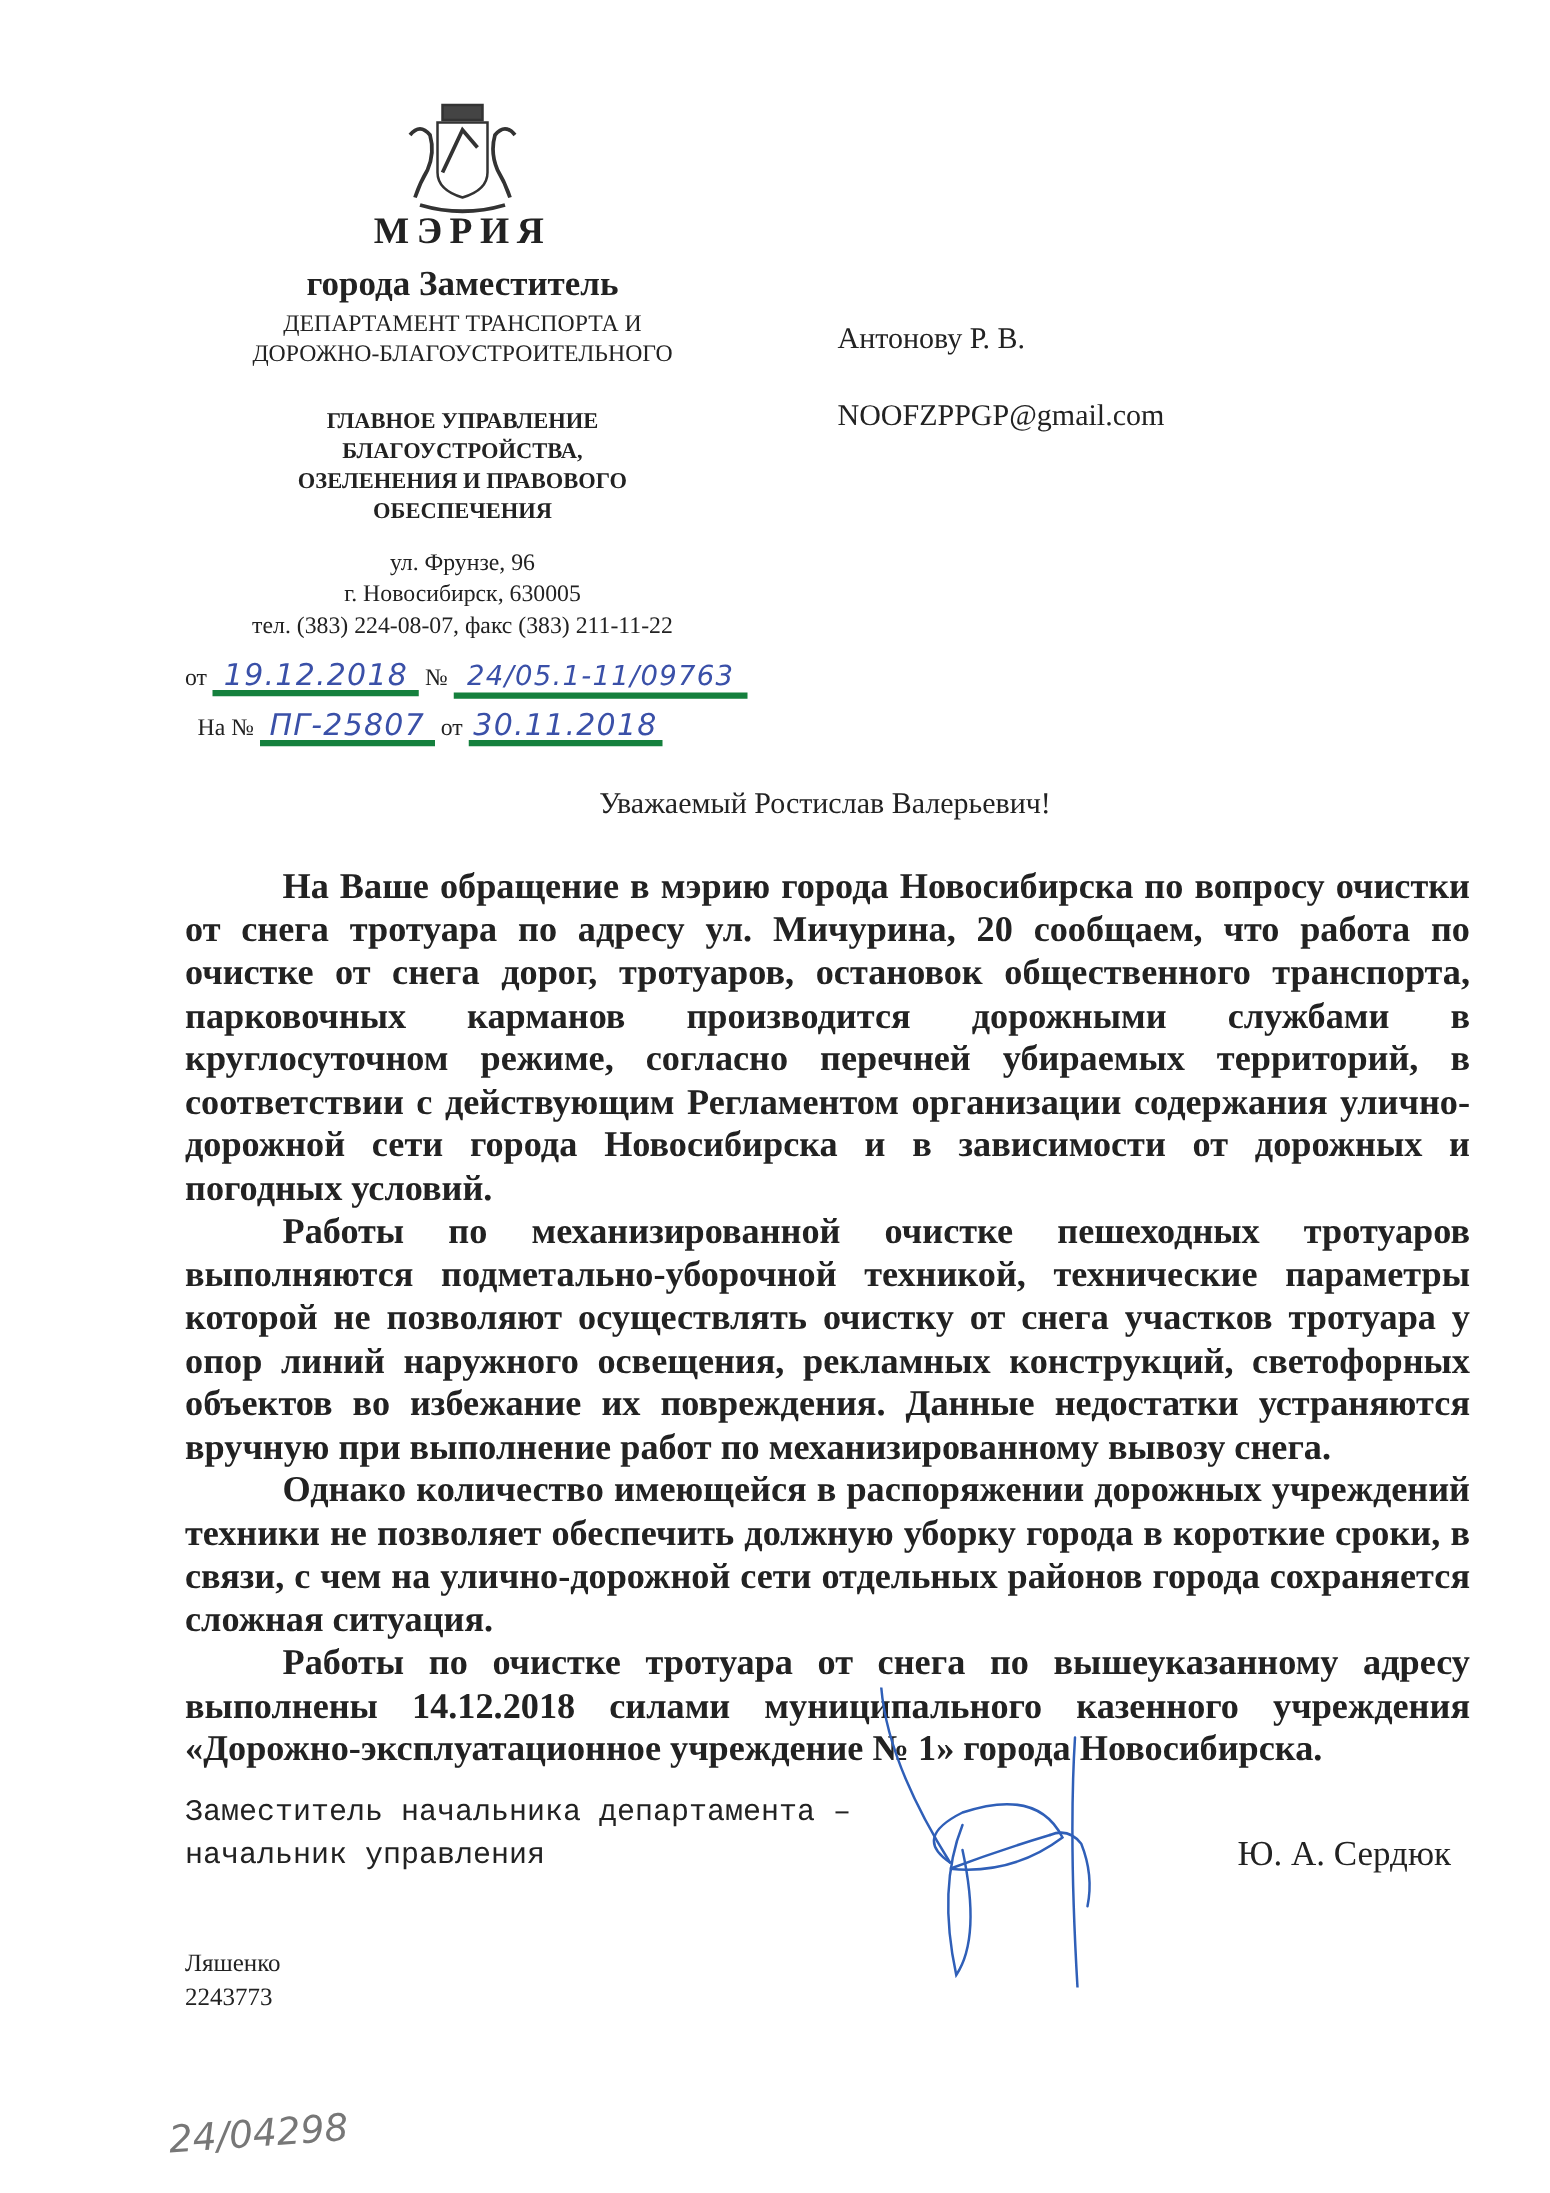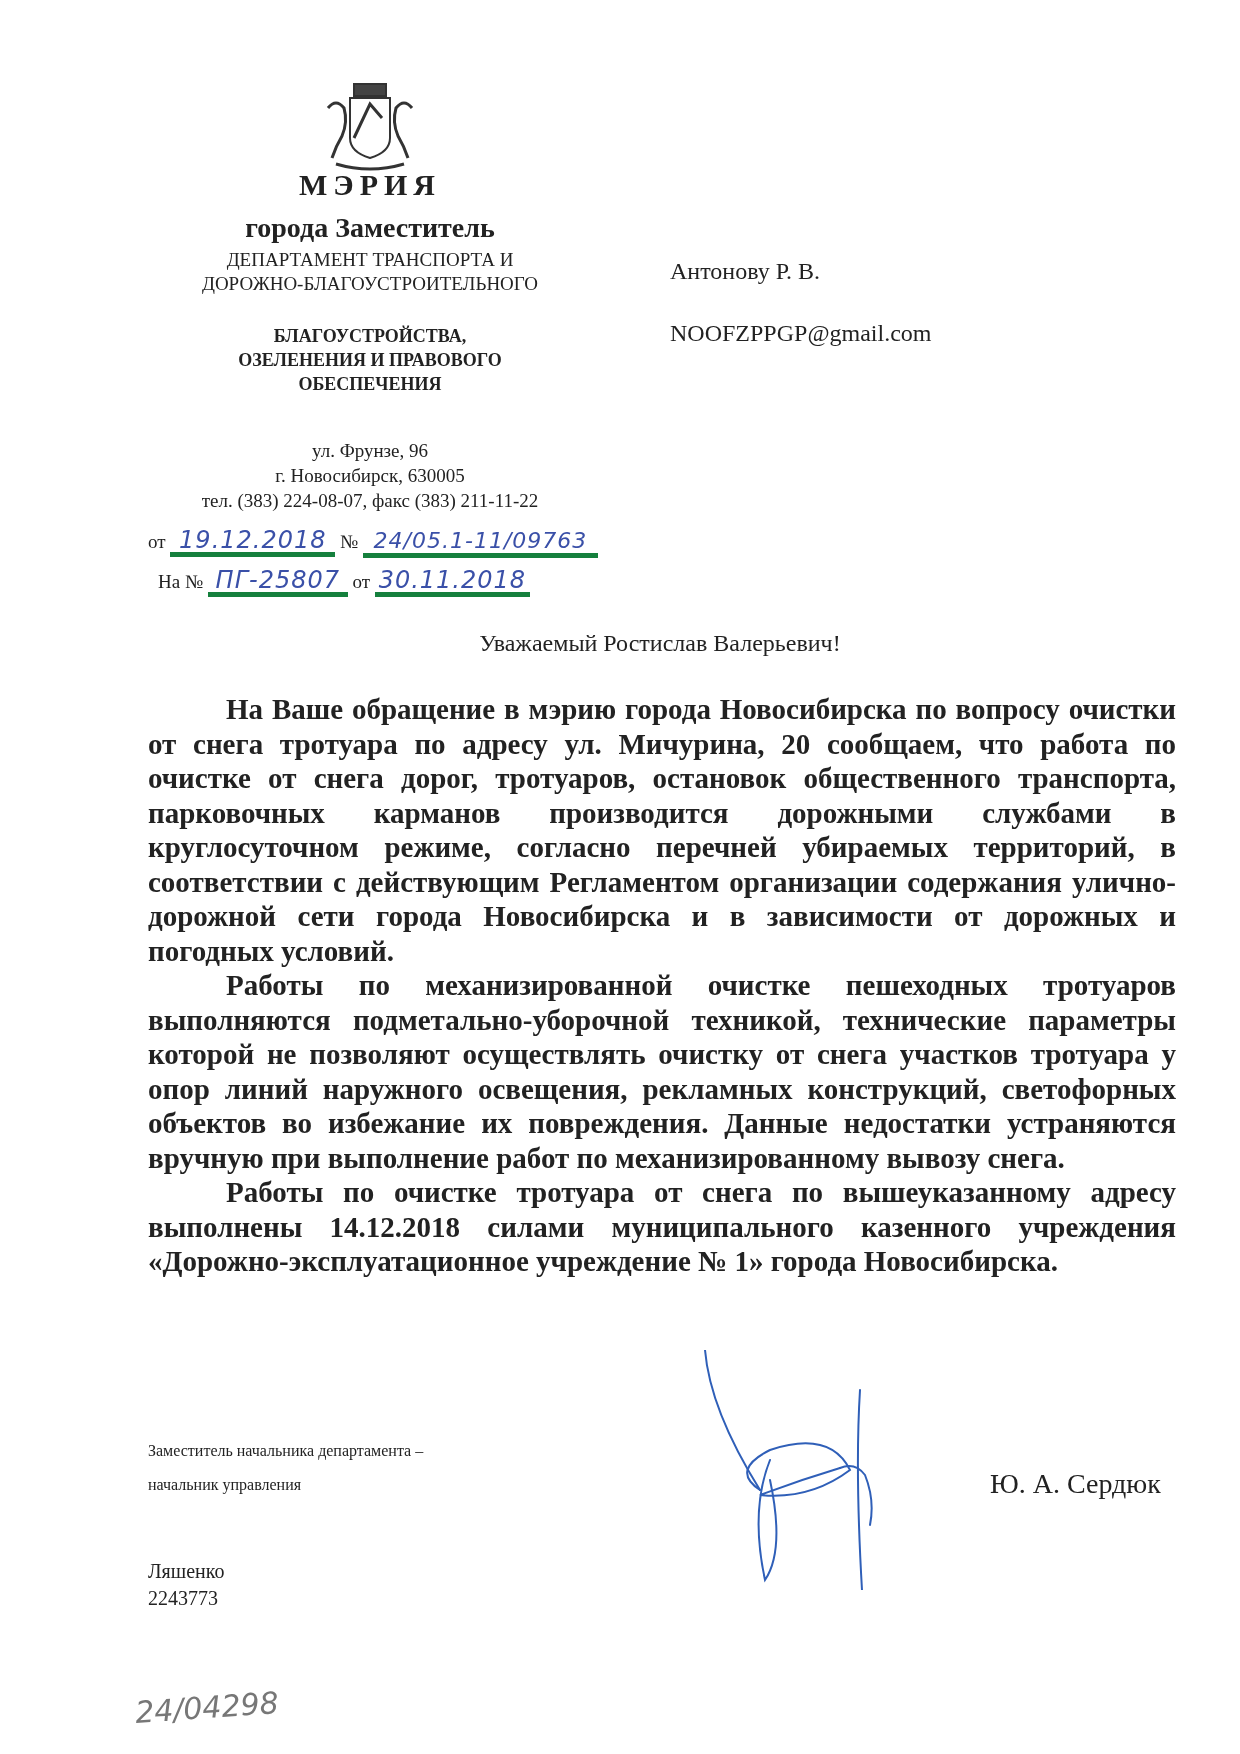--- a/index.html
+++ b/index.html
@@ -25,21 +25,21 @@
   .uline { display: inline-block; border-bottom: 5px solid #15803d; text-align: center; line-height: 24px; }
 
   #recipient { left: 670px; top: 258px; font-size: 24px; }
   #recipient-email { left: 670px; top: 320px; font-size: 24px; }
 
   #greeting { left: 140px; width: 1040px; top: 630px; font-size: 24px; text-align: center; }
   .body-text { left: 148px; width: 1028px; font-size: 29px; line-height: 34.5px; text-align: justify; font-weight: bold; }
   .body-text p { margin: 0; text-indent: 78px; }
   #body { top: 692px; }
 
-  #signer-title { left: 148px; top: 1434px; font-size: 16px; line-height: 34px; }
+  #signer-title { left: 148px; top: 1434px; font-size: 24px; line-height: 34px; font-family: Liberation Mono, monospace; }
   #signer-name { left: 990px; top: 1468px; font-size: 28px; }
   #signature { left: 690px; top: 1350px; width: 200px; height: 240px; }
   #executor { left: 148px; top: 1558px; font-size: 20px; line-height: 27px; }
   #reg-mark-text { left: 135px; top: 1690px; font-family: "DejaVu Sans", sans-serif; font-style: italic; color: #777; font-size: 30px; transform: rotate(-4deg); }
 </style>
 </head>
 <body>
 
 <div id="crest" class="abs">
   <svg width="120" height="100" viewBox="0 0 120 100">
@@ -53,20 +53,21 @@
     </g>
   </svg>
 </div>
 <div id="lh-title" class="abs lh">МЭРИЯ</div>
 <div id="lh-city" class="abs lh">города Заместитель</div>
 <div id="lh-dept" class="abs lh lh-dept">
   <div>ДЕПАРТАМЕНТ ТРАНСПОРТА И</div>
   <div>ДОРОЖНО-БЛАГОУСТРОИТЕЛЬНОГО</div>
 </div>
 <div id="lh-admin" class="abs lh lh-bold">
+  <div>ГЛАВНОЕ УПРАВЛЕНИЕ</div>
   <div>БЛАГОУСТРОЙСТВА,</div>
   <div>ОЗЕЛЕНЕНИЯ И ПРАВОВОГО</div>
   <div>ОБЕСПЕЧЕНИЯ</div>
 </div>
 <div id="lh-addr" class="abs lh lh-addr">
   <div>ул. Фрунзе, 96</div>
   <div>г. Новосибирск, 630005</div>
   <div>тел. (383) 224-08-07, факс (383) 211-11-22</div>
 </div>
 
@@ -83,20 +84,21 @@
   <span class="uline hw" style="width:155px;">30.11.2018</span>
 </div>
 
 <div id="recipient" class="abs">Антонову Р. В.</div>
 <div id="recipient-email" class="abs">NOOFZPPGP@gmail.com</div>
 
 <div id="greeting" class="abs">Уважаемый Ростислав Валерьевич!</div>
 <div id="body" class="abs body-text">
   <p>На Ваше обращение в мэрию города Новосибирска по вопросу очистки от снега тротуара по адресу ул. Мичурина, 20 сообщаем, что работа по очистке от снега дорог, тротуаров, остановок общественного транспорта, парковочных карманов производится дорожными службами в круглосуточном режиме, согласно перечней убираемых территорий, в соответствии с действующим Регламентом организации содержания улично-дорожной сети города Новосибирска и в зависимости от дорожных и погодных условий.</p>
   <p>Работы по механизированной очистке пешеходных тротуаров выполняют­ся подметально-уборочной техникой, технические параметры которой не позволяют осуществлять очистку от снега участков тротуара у опор линий наружного освещения, рекламных конструкций, светофорных объектов во избе­жание их повреждения. Данные недостатки устраняются вручную при выполнение работ по механизированному вывозу снега.</p>
+  <p>Однако количество имеющейся в распоряжении дорожных учреждений техники не позволяет обеспечить должную уборку города в короткие сроки, в связи, с чем на улично-дорожной сети отдельных районов города сохраняется сложная ситуация.</p>
   <p>Работы по очистке тротуара от снега по вышеуказанному адресу выполне­ны 14.12.2018 силами муниципального казенного учреждения «Дорожно-эксплуатационное учреждение № 1» города Новосибирска.</p>
 </div>
 
 <div id="signer-title" class="abs">
   <div>Заместитель начальника департамента –</div>
   <div>начальник управления</div>
 </div>
 <div id="signature" class="abs">
   <svg width="200" height="240" viewBox="0 0 200 240">
     <g fill="none" stroke="#2f5fb8" stroke-width="2" stroke-linecap="round">

